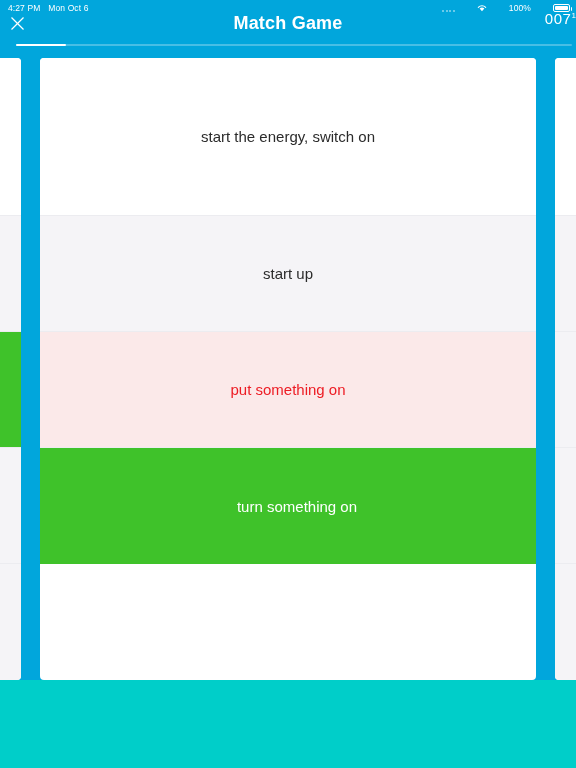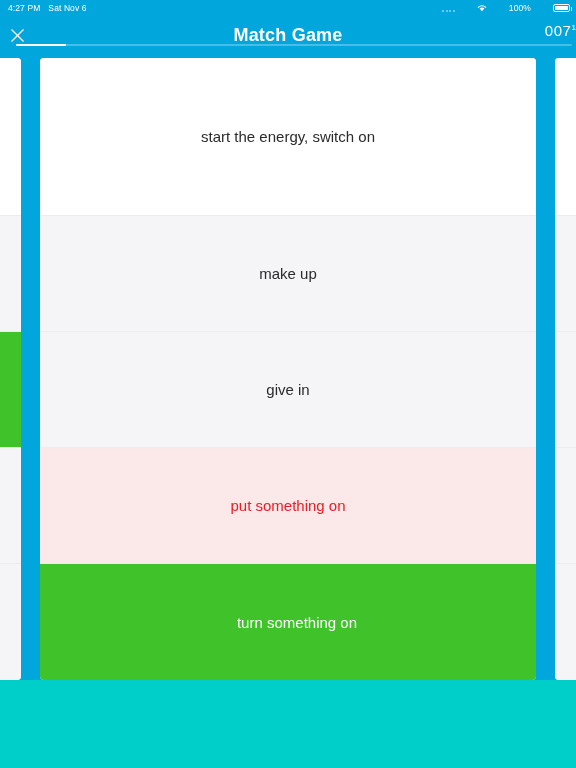--- a/index.html
+++ b/index.html
@@ -27,21 +27,21 @@
   .wifi svg{ display:block; }
   .batt{ position:relative; width:17px; height:8px;
          border:1px solid #ffffff; border-radius:2px; }
   .batt::after{ content:""; position:absolute; right:-3px; top:2px;
                 width:1.5px; height:4px; background:#ffffff; border-radius:0 1px 1px 0; }
   .batt i{ position:absolute; left:1px; top:1px; bottom:1px; right:1px;
            background:#ffffff; border-radius:1px; display:block; }
 
   
   .navbar{
-    position:absolute; left:0; top:20px; width:576px; height:30px;text-align:right;
+    position:absolute; left:0; top:8px; width:576px; height:30px;text-align:right;
   }
   .nav-title{
     position:absolute; left:0; right:0; top:0; height:30px;
     display:flex; align-items:center; justify-content:center;
     color:#ffffff; font-size:18px; font-weight:bold; letter-spacing:.2px;
   }
   .close-btn{
     position:absolute; left:6px; top:4px; width:22px; height:22px;
     display:flex; align-items:center; justify-content:center;
     cursor:pointer;
@@ -99,21 +99,21 @@
   }
 </style>
 </head>
 <body>
 
 <div id="app">
 
   <div class="statusbar">
     <div class="sb-left">
       <span>4:27 PM</span>
-      <span>Sat Nov 6</span>
+      <span>Mon Oct 6</span>
     </div>
     <div class="sb-spacer"></div>
     <div class="sb-right">
       <span class="sig-dots">
         <i></i>
           <i></i>
           <i></i>
           <i></i>
       </span>
       <span class="wifi">
@@ -169,24 +169,21 @@
           </div>
         </div>
     </div>
 
     <div class="card card-main">
       <div class="rows" id="main-rows">
           <div class="row h1 r-white" style="background: rgb(255, 255, 255);">
             <span>start the energy, switch on</span>
           </div>
           <div class="row h2 r-grey" style="background: rgb(245, 244, 247);">
-            <span>make up</span>
-          </div>
-          <div class="row h2 r-grey" style="background: rgb(245, 244, 247);">
-            <span>give in</span>
+            <span>start up</span>
           </div>
           <div class="row h2 r-pink">
             <span>put something on</span>
           </div>
           <div class="row h2 r-green">
             <span>turn something on</span>
           </div>
         </div>
     </div>
 

